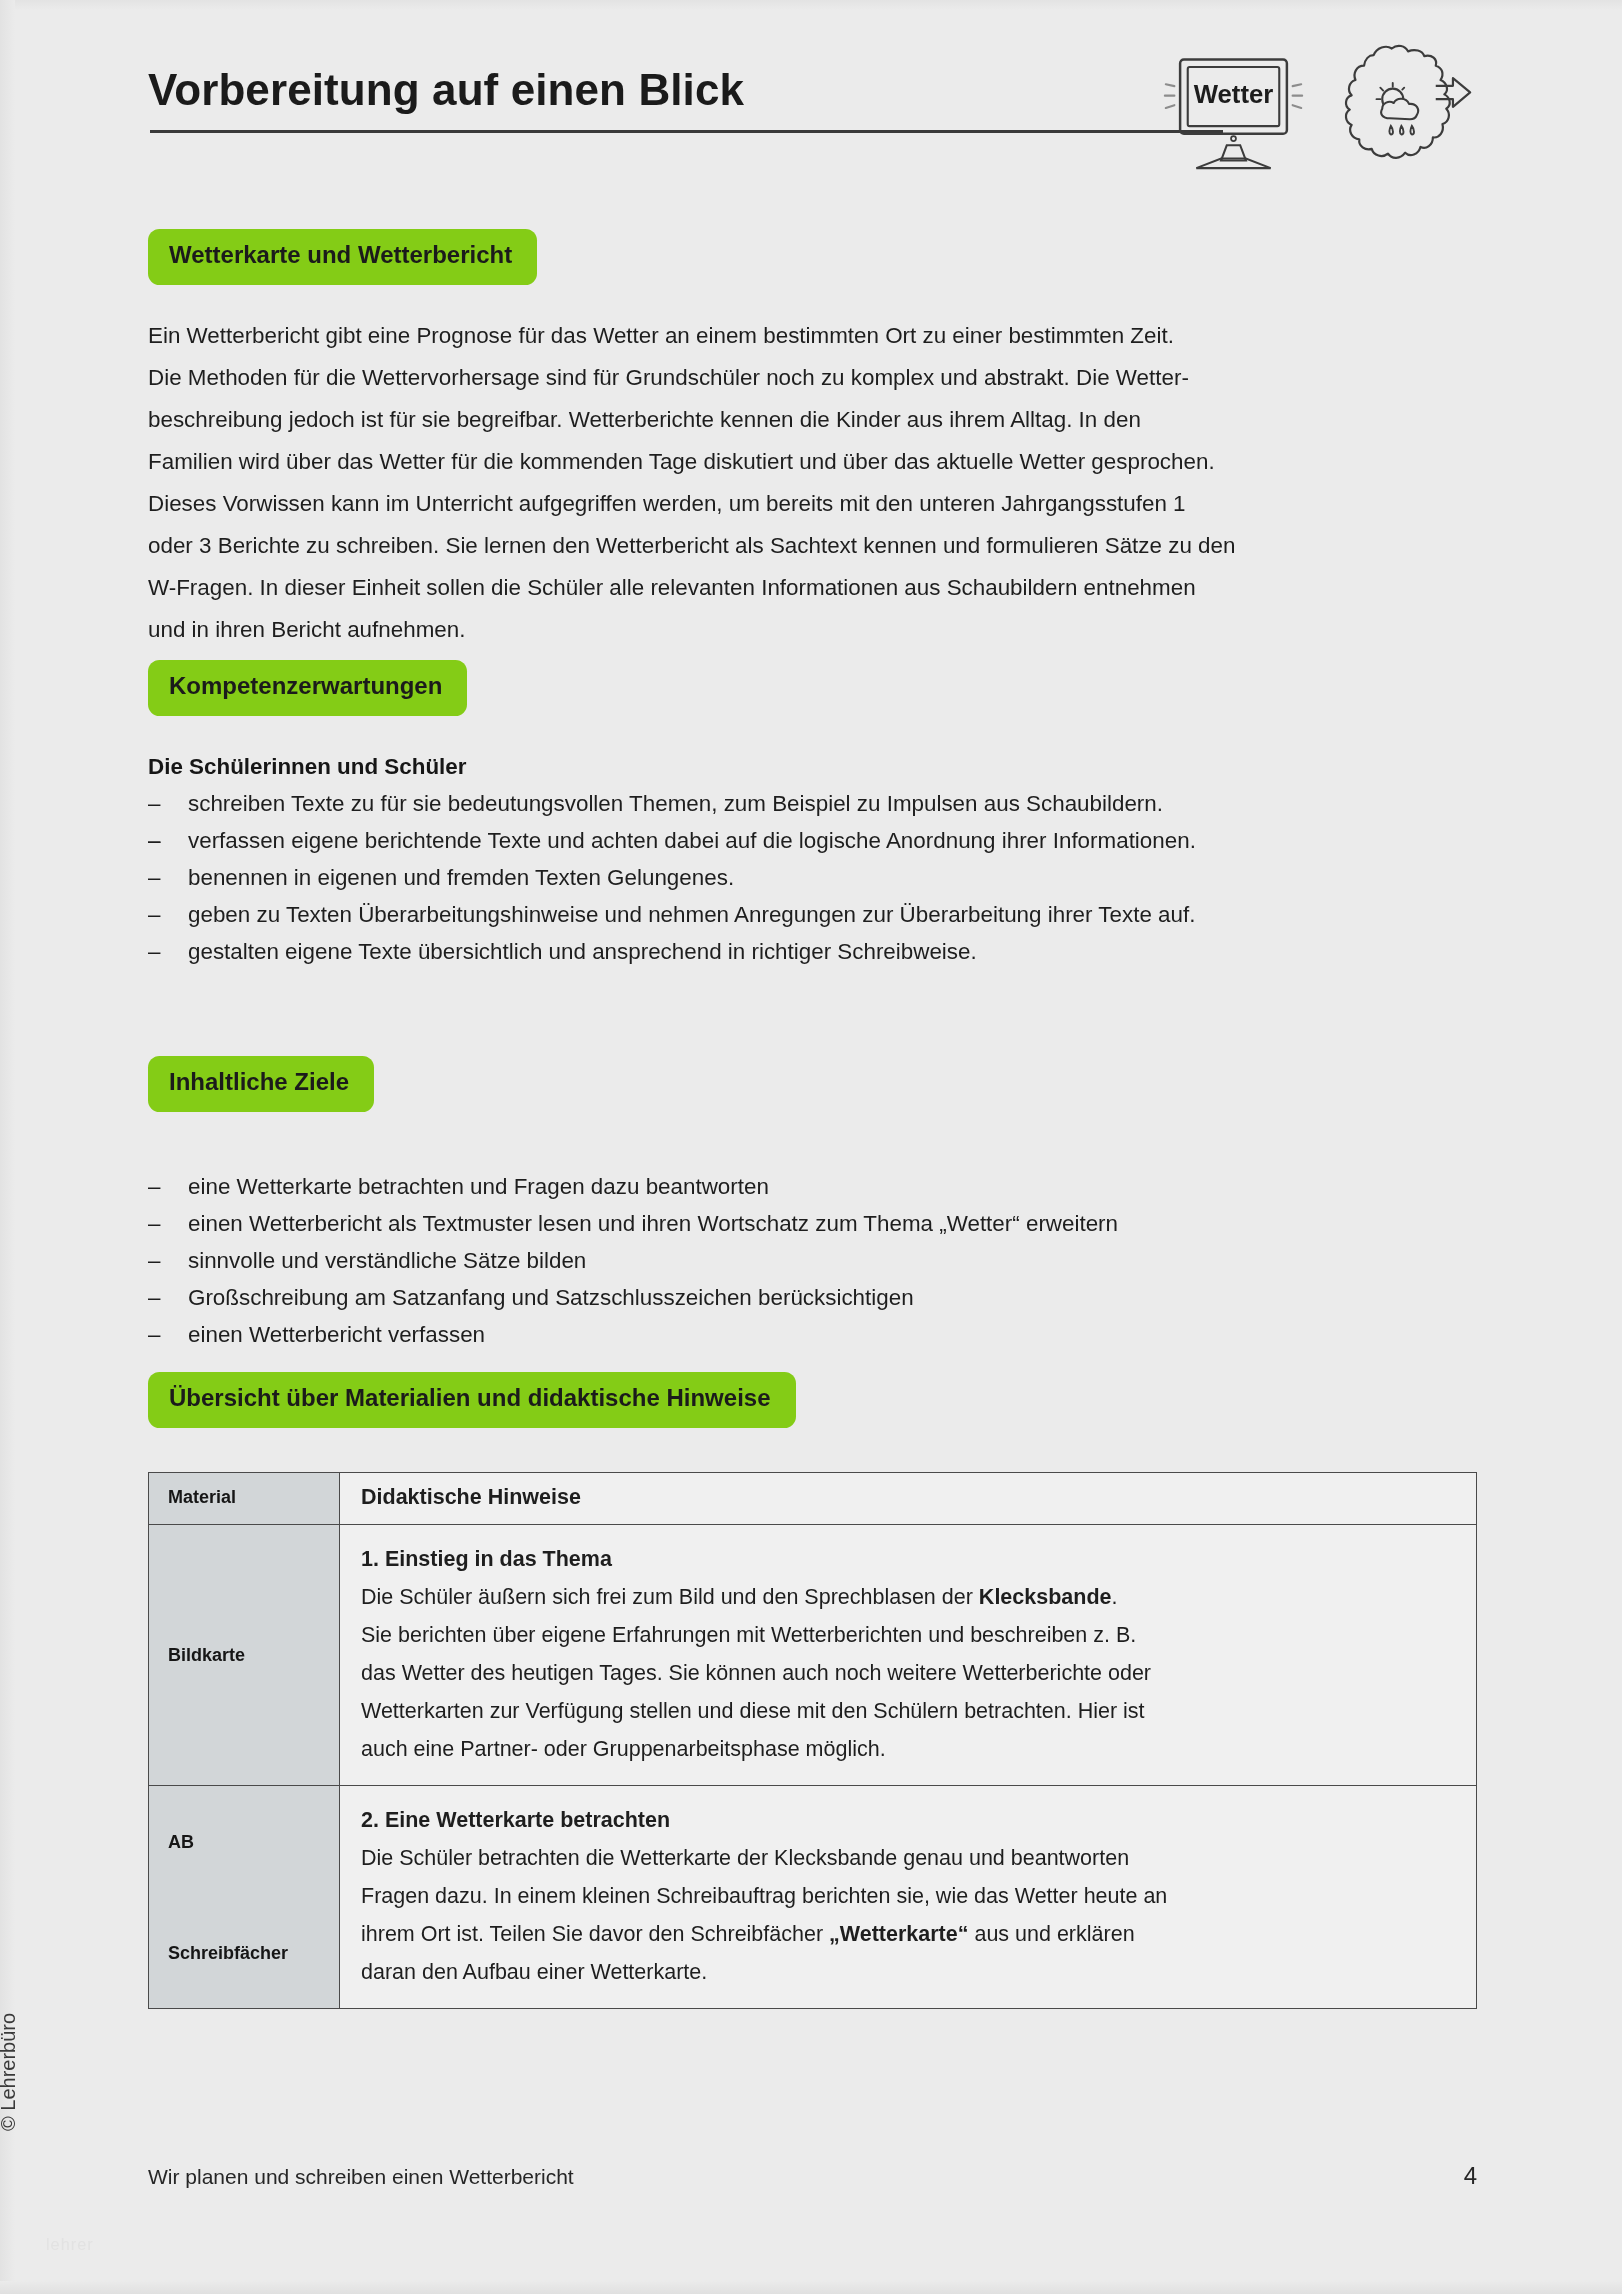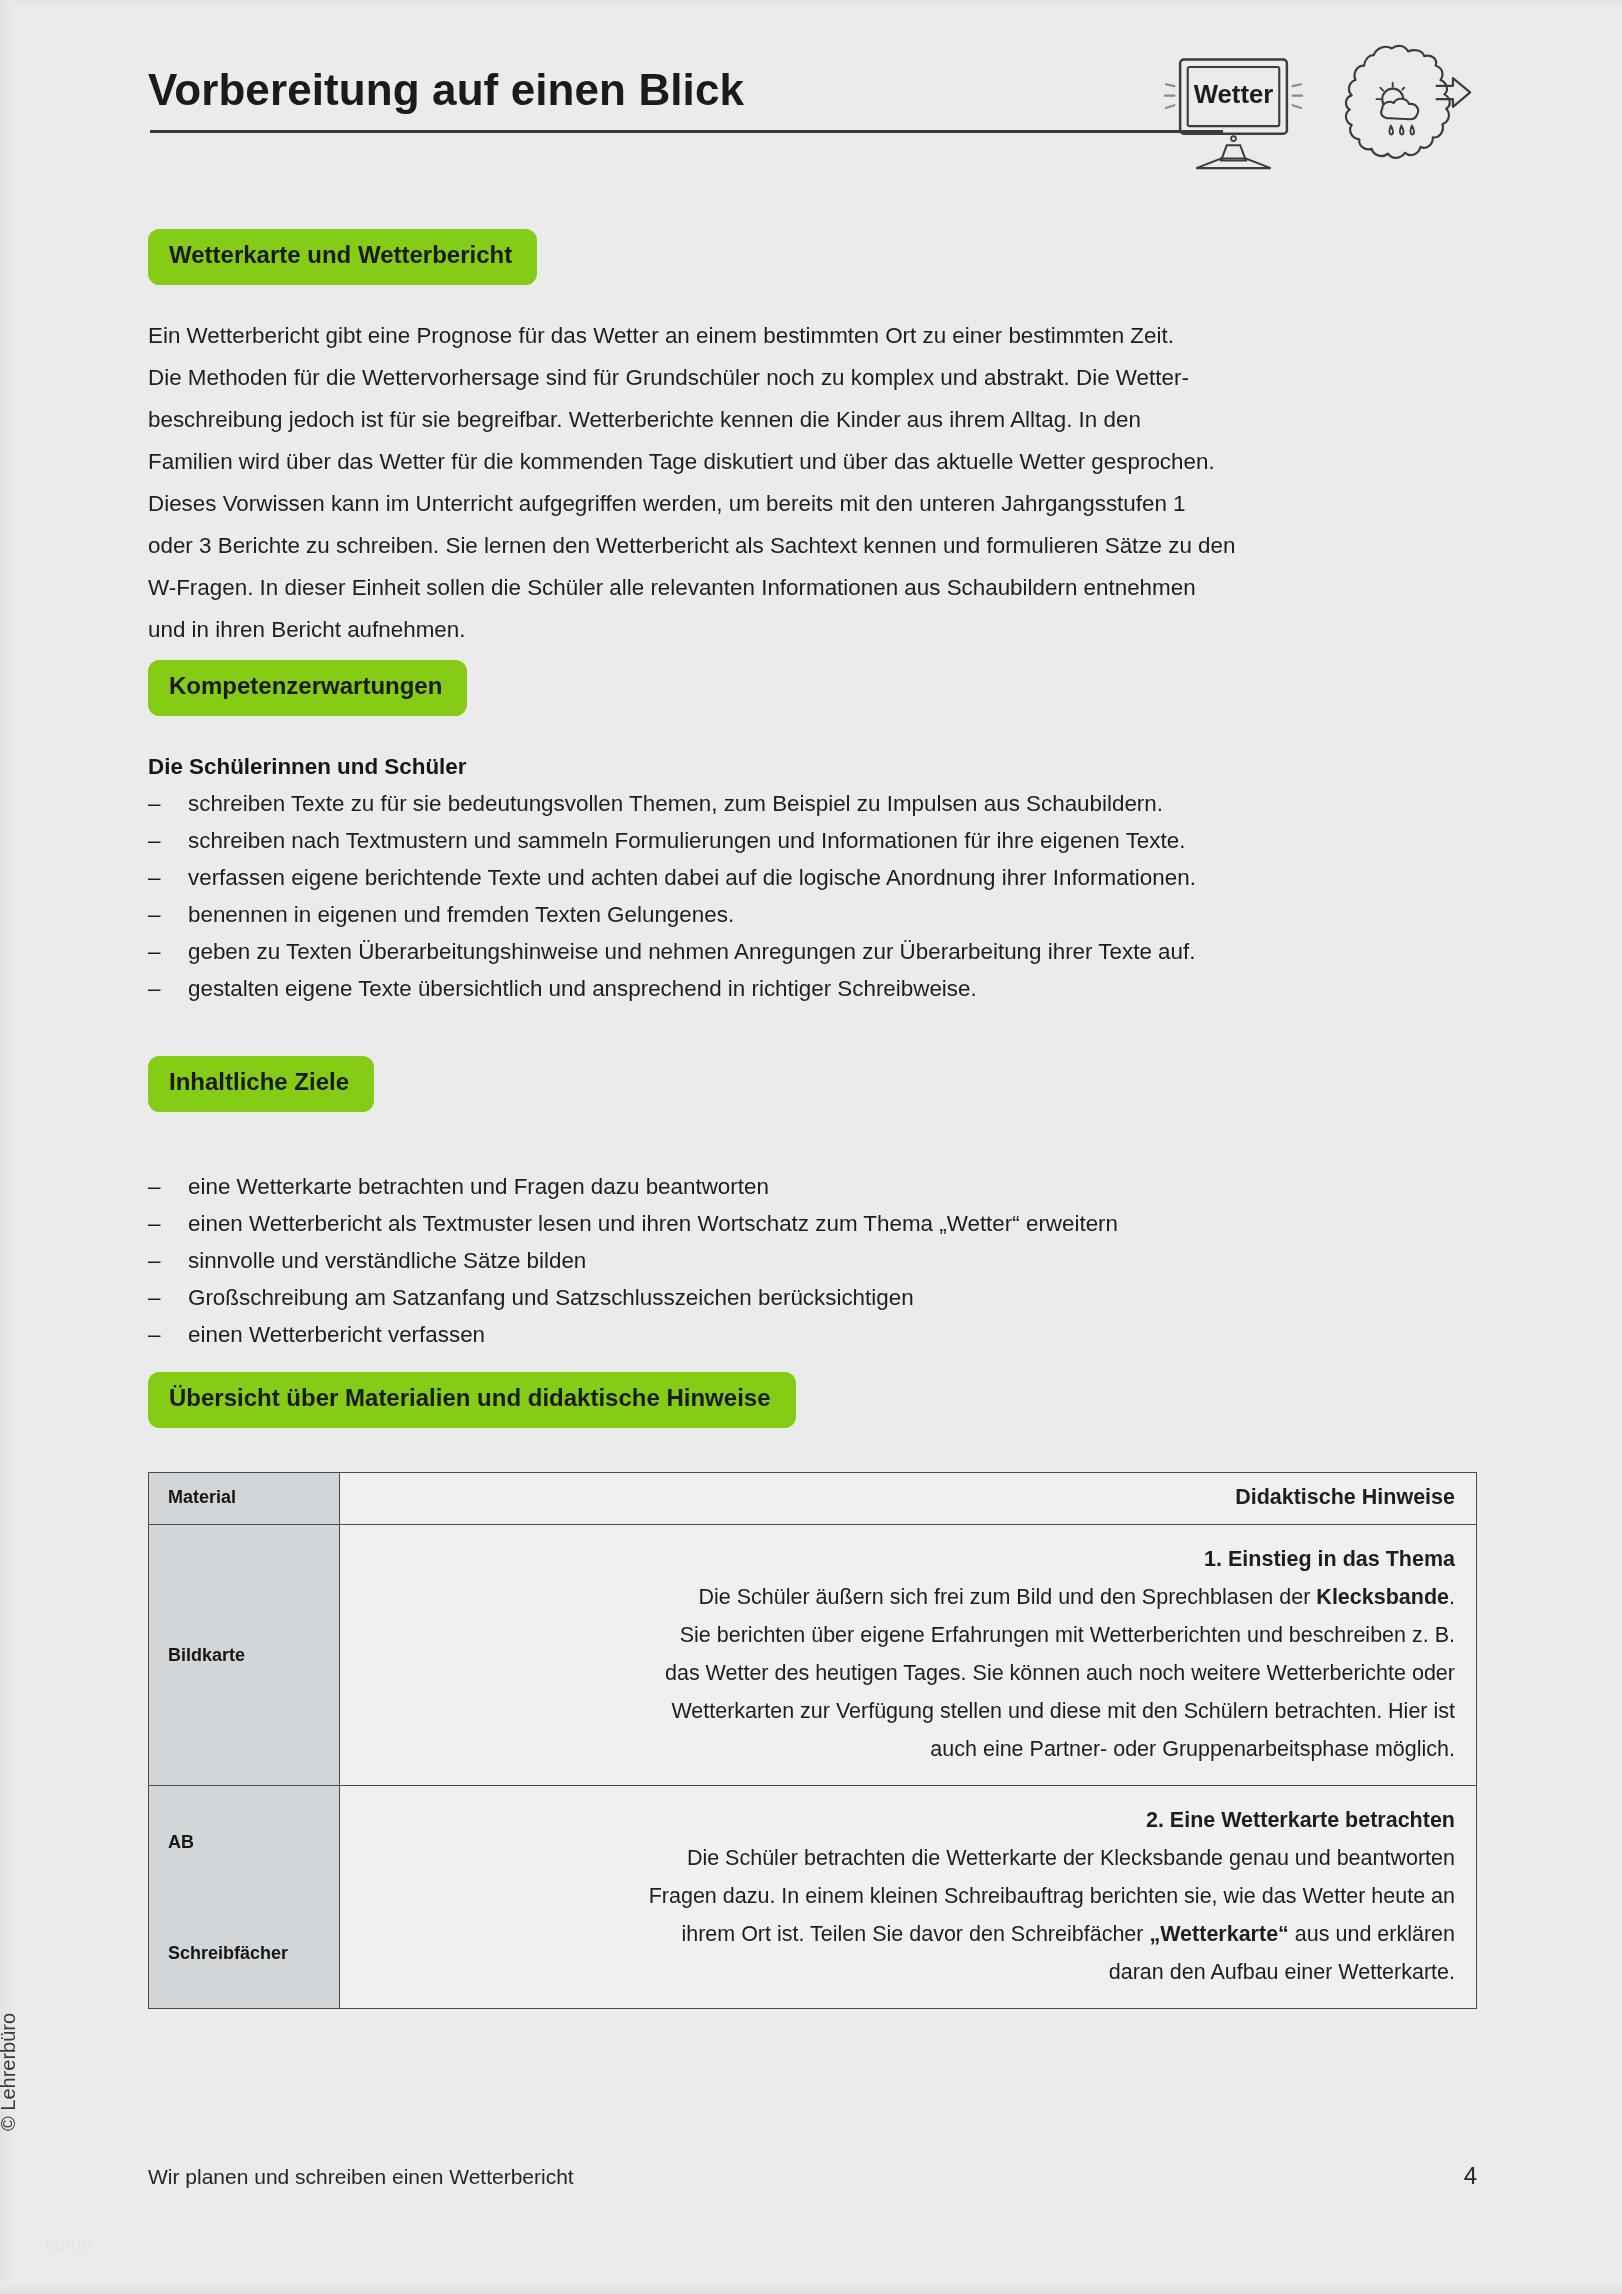--- a/index.html
+++ b/index.html
@@ -136,21 +136,21 @@
     font-weight: bold;
     color: #161616;
     padding: 13.4px 19px;
     text-align: left;
   }
   table.matrix .col-hint {
     background: #f0f0f0;
     font-size: 21.5px;
     color: #1e1e1e;
     padding: 2px 21px;
-    text-align: right;
+    text-align: left;
   }
   table.matrix thead .col-mat,
   table.matrix thead .col-hint {
     font-weight: bold;
     padding-top: 12.4px;
     padding-bottom: 13.4px;
   }
   table.matrix tbody .col-hint {
     padding-top: 15.3px;
     padding-bottom: 17px;
@@ -279,21 +279,21 @@
   </div>
 
   <div class="sec" style="top:660px;">
     <div class="pill">Kompetenzerwartungen</div>
   </div>
 
   <div class="sec" style="top:748px;">
     <div class="lead-bold">Die Schülerinnen und Schüler</div>
     <ul class="dashlist">
       <li><span class="dash">–</span><span>schreiben Texte zu für sie bedeutungsvollen Themen, zum Beispiel zu Impulsen aus Schaubildern.</span></li>
-      <li><span class="dash">–</span><span>schreiben nach Textmustern und sammeln Formulierungen und Informationen für ihre eigenen Texte.</span></li>
+      <li><span class="dash">–</span></li>
       <li><span class="dash">–</span><span>verfassen eigene berichtende Texte und achten dabei auf die logische Anordnung ihrer Informationen.</span></li>
       <li><span class="dash">–</span><span>benennen in eigenen und fremden Texten Gelungenes.</span></li>
       <li><span class="dash">–</span><span>geben zu Texten Überarbeitungshinweise und nehmen Anregungen zur Überarbeitung ihrer Texte auf.</span></li>
       <li><span class="dash">–</span><span>gestalten eigene Texte übersichtlich und ansprechend in richtiger Schreibweise.</span></li>
     </ul>
   </div>
 
   <div class="sec" style="top:1056px;">
     <div class="pill">Inhaltliche Ziele</div>
   </div>

